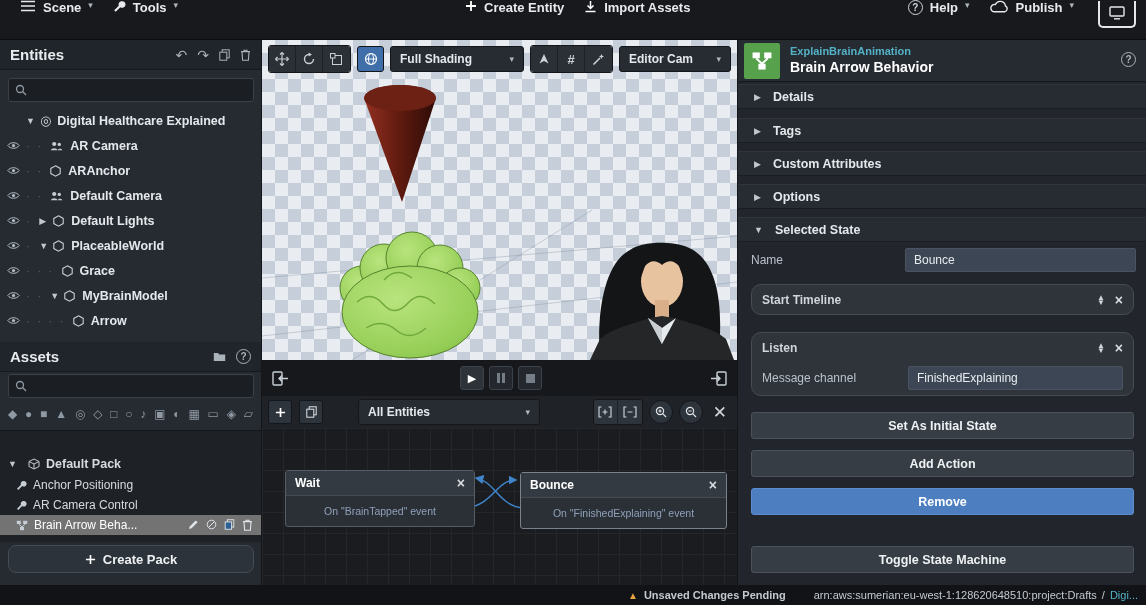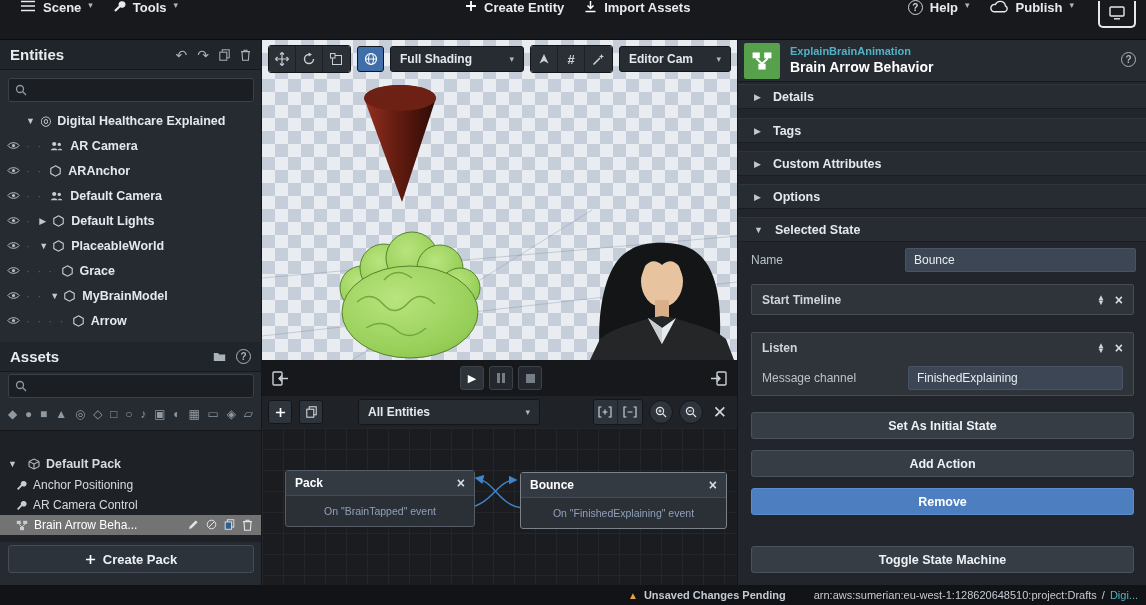--- a/index.html
+++ b/index.html
@@ -46,21 +46,21 @@
   .assets-block { position:absolute; top:302px; left:0; right:0; }
   .filt-row { position:absolute; top:364px; left:8px; right:8px; height:20px; display:flex; align-items:center;
               justify-content:space-between; color:#8f99a3; font-size:12px; }
   #asset-list { position:absolute; top:390px; left:0; right:0; height:112px; background:#1e2227; border-top:1px solid #14161a; }
   .arow { height:20px; display:flex; align-items:center; font-size:12px; color:#d6dadf; padding-left:16px; gap:6px; cursor:pointer; }
   .arow.pack { font-weight:700; font-size:12.5px; padding-left:8px; height:22px; }
   .arow.sel { background:#737373; color:#fff; }
   .arow .ti { margin-right:0; }
   .arow-icons { margin-left:auto; display:flex; gap:7px; padding-right:8px; color:#dfe4e9; }
   #create-pack { position:absolute; left:8px; top:505px; width:246px; height:28px; background:#2d333b;
-                 border:1px solid #454c55; border-radius:3px; color:#eef1f4; font-size:13px; font-weight:700;
+                 border:1px solid #454c55; border-radius:8px; color:#eef1f4; font-size:13px; font-weight:700;
                  display:flex; align-items:center; justify-content:center; gap:7px; cursor:pointer; }
 
   
   #center { left:262px; top:40px; width:475px; height:545px; }
   #viewport { position:absolute; left:0; top:0; width:475px; height:320px; background:#e9edf2;
     background-image:
       linear-gradient(45deg,#c6ceda 25%,transparent 25%,transparent 75%,#c6ceda 75%),
       linear-gradient(45deg,#c6ceda 25%,transparent 25%,transparent 75%,#c6ceda 75%);
     background-size:26px 26px; background-position:0 0,13px 13px; overflow:hidden; }
   .vp-toolbar { position:absolute; left:6px; top:5px; right:6px; display:flex; align-items:center; gap:6px; }
@@ -109,21 +109,21 @@
   .insp-title { position:absolute; left:52px; top:19px; font-size:14px; font-weight:700; color:#fff; }
   #insp-q { position:absolute; right:10px; top:12px; }
   .sec { position:absolute; left:0; right:0; height:25px; background:#272c33; border-top:1px solid #30353c;
          border-bottom:1px solid #191c21; display:flex; align-items:center; padding:0 16px; gap:12px;
          font-size:12.5px; font-weight:700; color:#e4e8ec; cursor:pointer; }
   .sec .tcaret { width:auto; }
   .formrow { position:absolute; left:13px; right:10px; display:flex; align-items:center; }
   .flabel { font-size:12px; color:#b9c2cb; }
   .finput { height:24px; background:#3d4654; border:1px solid #4a5362; border-radius:2px; color:#e8ecf0;
             font-size:12px; padding:0 8px; outline:none; }
-  .actionbox { position:absolute; left:13px; width:383px; background:#2f343b; border:1px solid #454c55; border-radius:2px; }
+  .actionbox { position:absolute; left:13px; width:383px; background:#2f343b; border:1px solid #454c55; border-radius:10px; }
   .ab-head { height:29px; display:flex; align-items:center; padding:0 10px; color:#cfd5db; font-size:12px; font-weight:700; }
   .ab-icons { margin-left:auto; display:flex; align-items:center; gap:10px; color:#d8dde2; }
   .reorder { display:flex; flex-direction:column; line-height:5px; font-size:8px; color:#cfd5db; cursor:pointer; }
   .ab-row { height:32px; display:flex; align-items:center; padding:0 10px; }
   .ibtn { position:absolute; left:13px; width:383px; height:27px; background:#363d45; border:1px solid #4a525c;
           border-radius:3px; color:#eef1f4; font-size:12.5px; font-weight:700; display:flex; align-items:center;
           justify-content:center; cursor:pointer; }
   .ibtn.primary { background:#4d7fc0; border-color:#5a8cce; color:#fff; }
 
   
@@ -658,21 +658,21 @@
               <path d="M0 0 L6 3 L0 6 Z" fill="#3f84c9"></path>
             </marker>
           </defs>
         <g stroke="#3f84c9" stroke-width="1.5" fill="none">
           <path d="M205 80 C232 76 234 52 254 52" marker-end="url(#ah)"></path>
           <path d="M262 80 C236 78 234 54 214 50" marker-end="url(#ah)"></path>
         </g>
       </svg>
       <div class="node" style="left:23px;top:42px;width:190px;">
         <div class="node-h">
-          <span>Pack</span>
+          <span>Wait</span>
           <span class="node-x">×</span>
         </div>
         <div class="node-b">On "BrainTapped" event</div>
       </div>
       <div class="node" style="left:258px;top:44px;width:207px;border-color:#7a828c;">
         <div class="node-h">
           <span>Bounce</span>
           <span class="node-x">×</span>
         </div>
         <div class="node-b">On "FinishedExplaining" event</div>

